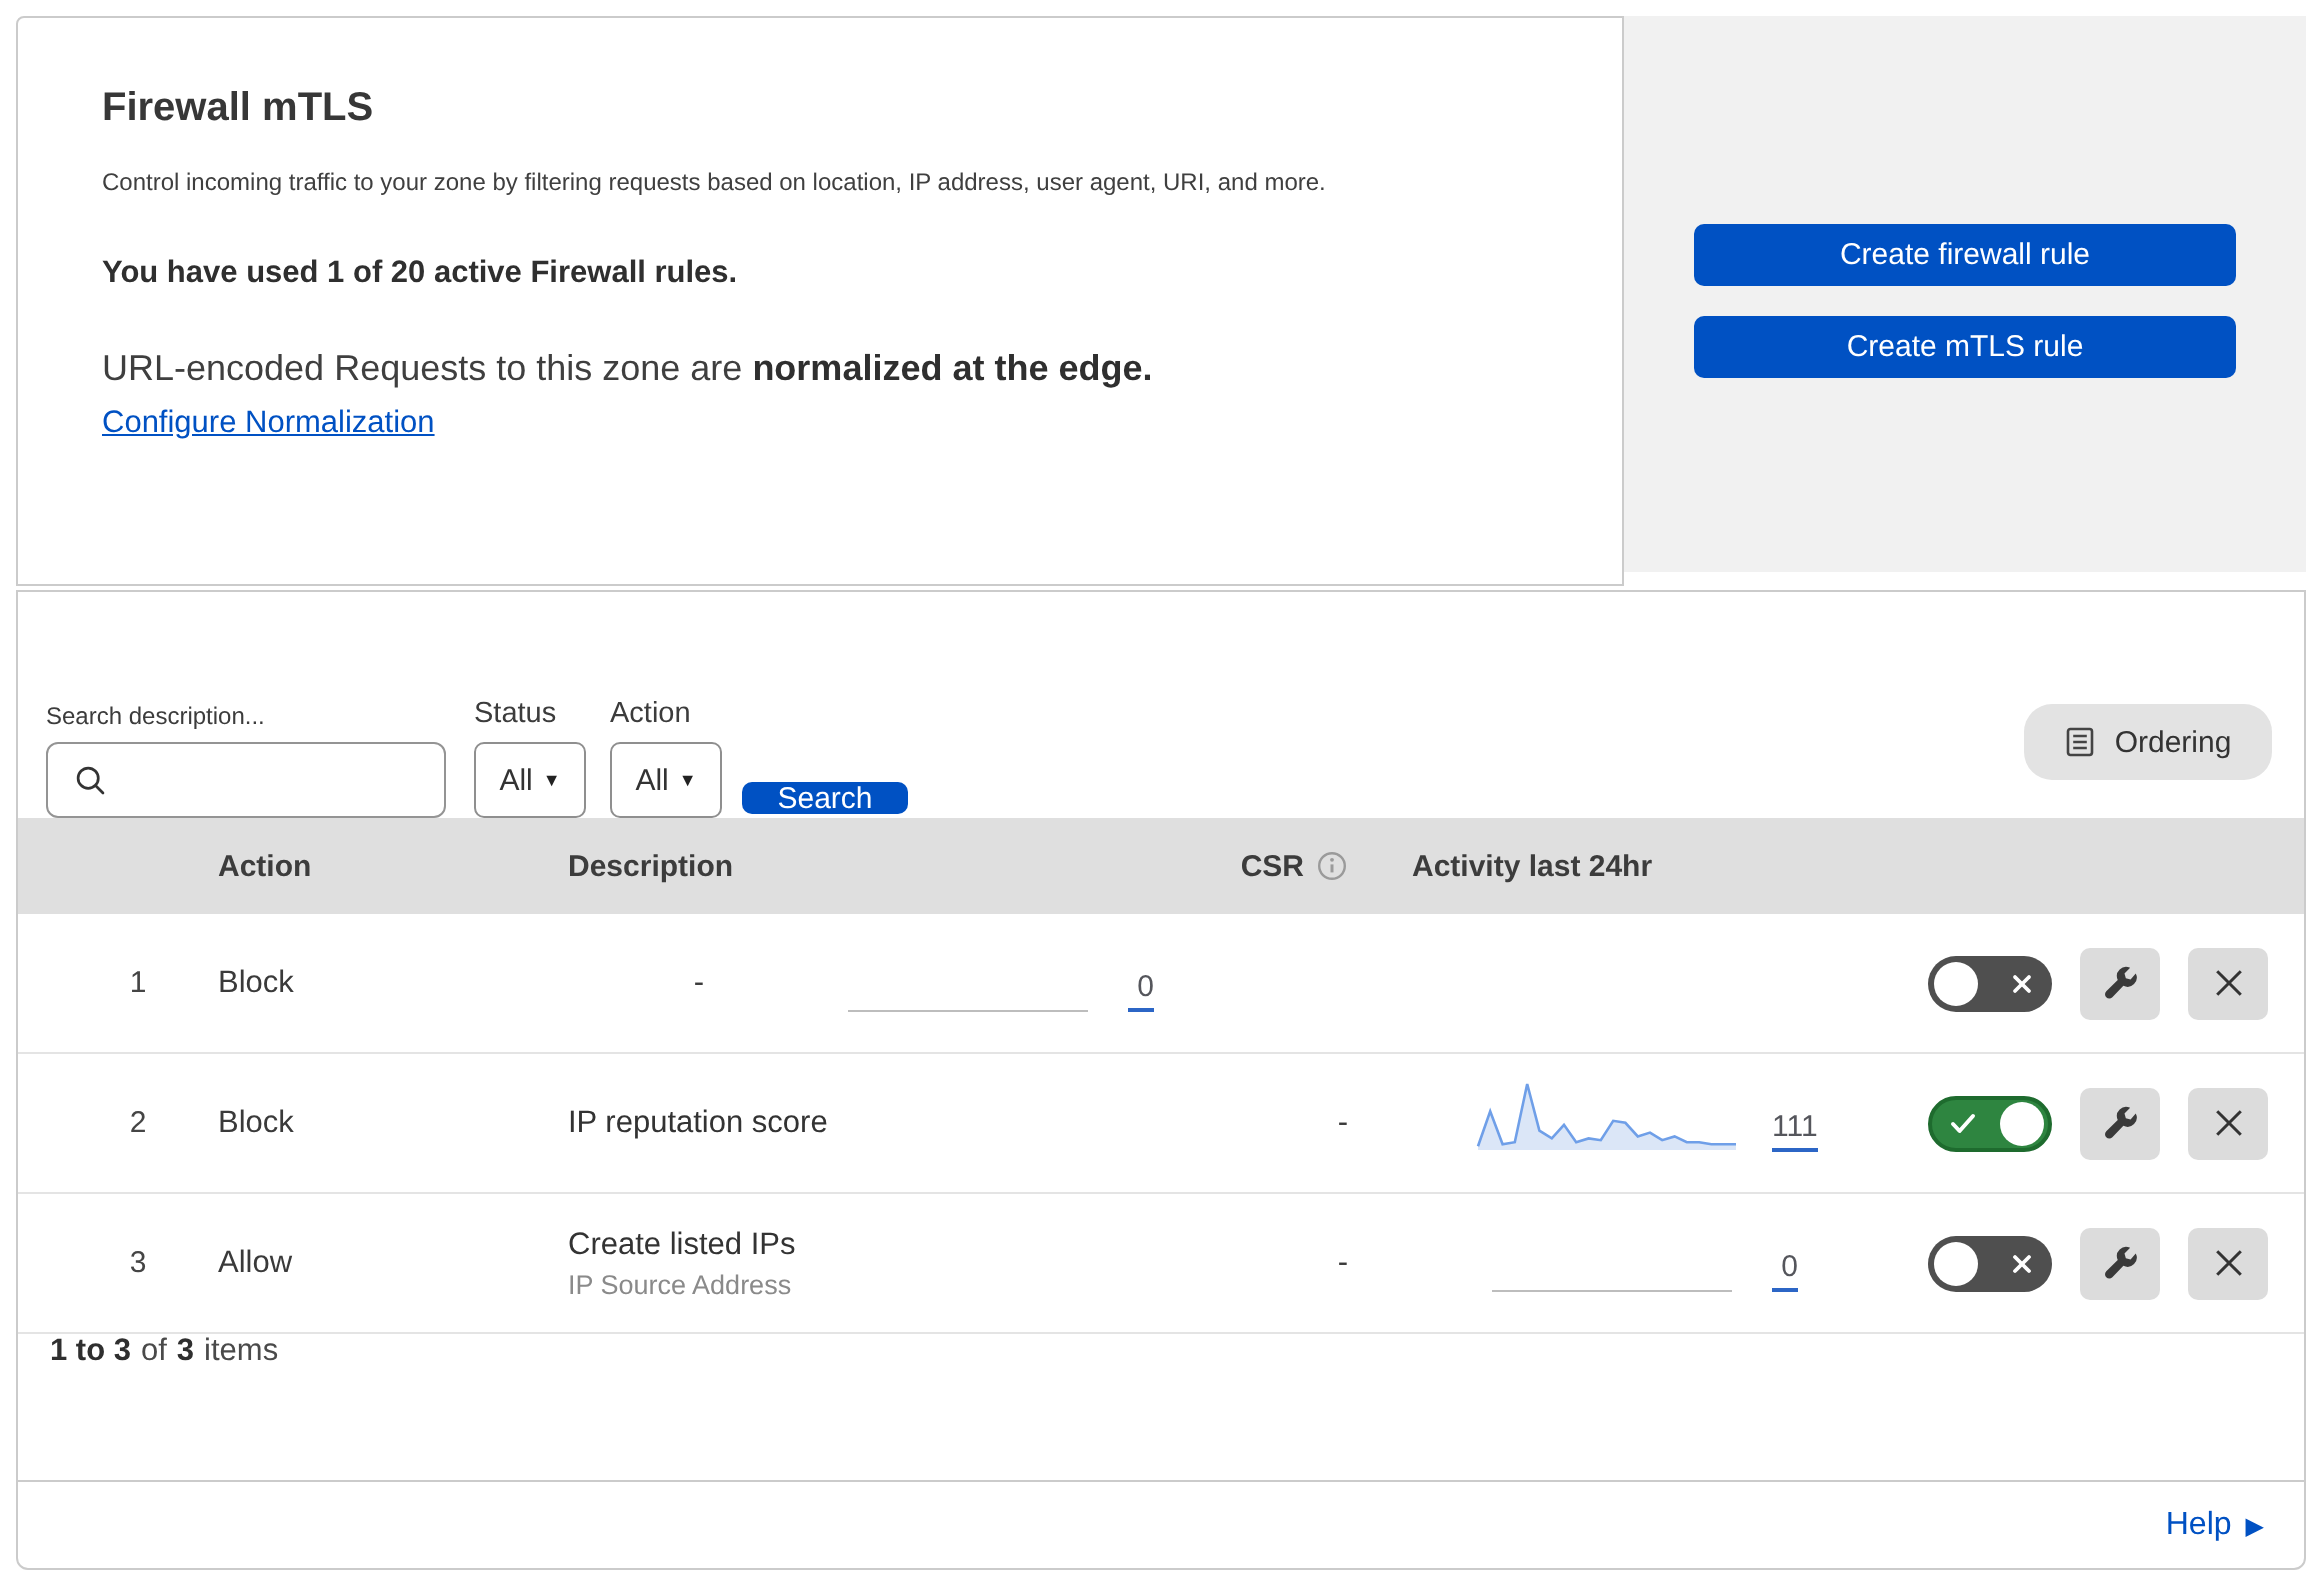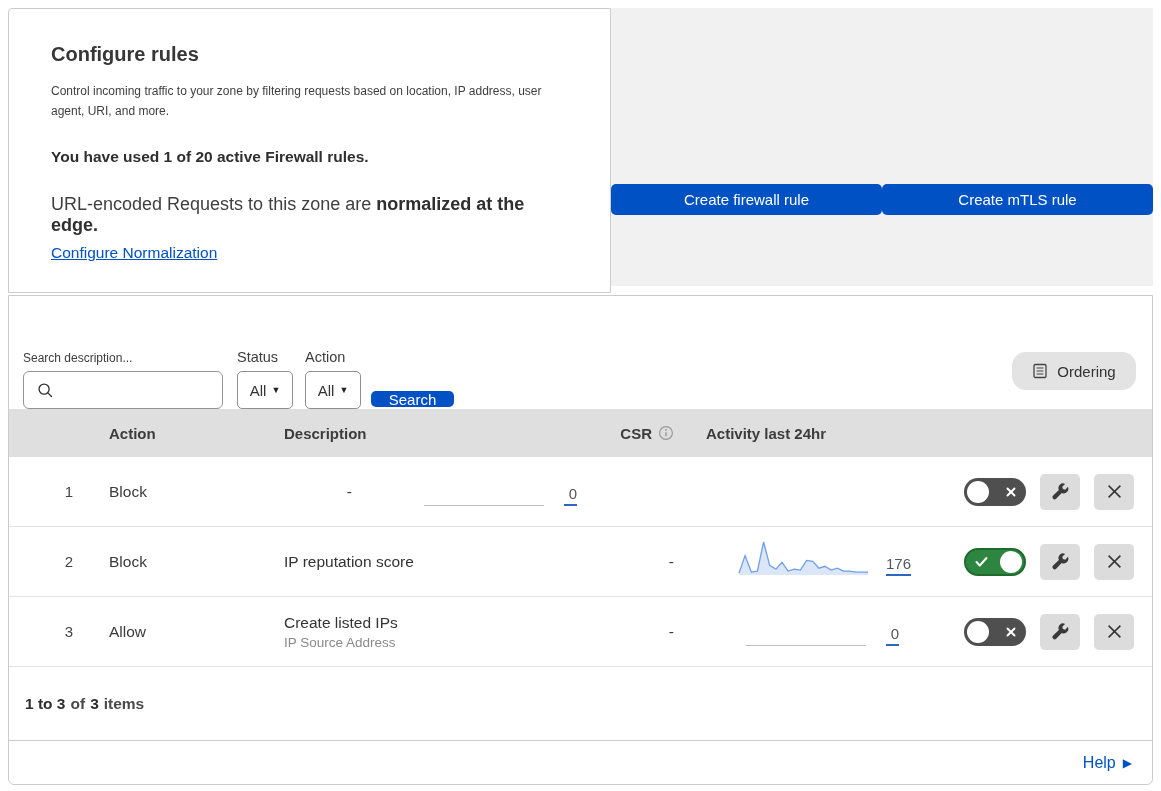--- a/index.html
+++ b/index.html
@@ -12,21 +12,21 @@
   .intro-card { width:804px; height:285px; background:#fff; border:1px solid #cbcbcb;
     border-radius:4px 0 0 0; padding:34px 42px; }
   .intro-title { font-size:20px; font-weight:600; color:#373737; margin-bottom:16px; }
   .intro-desc { font-size:12px; color:#3f3f3f; line-height:1.65; max-width:700px; }
   .intro-usage { font-size:15.5px; font-weight:bold; color:#2f2f2f; margin-top:26px; }
   .intro-norm { font-size:18px; color:#3f3f3f; margin-top:28px; }
   .intro-norm b { color:#2f2f2f; }
   .intro-link { display:inline-block; margin-top:8px; font-size:15.5px; color:#0051c3;
     text-decoration:underline; cursor:pointer; }
   .actions-panel { flex:1; height:278px; background:#f1f1f1;
-    display:flex; flex-direction:row; align-items:center; padding-top:104px; }
+    display:flex; flex-direction:column; align-items:center; padding-top:104px; gap:15px; }
   .btn-primary { width:271px; height:31px; background:#0051c3; color:#fff; border:none;
     border-radius:5px; font-size:15px; font-family:inherit; cursor:pointer; }
 
   
   .main-card { margin-top:2px; width:1145px; border:1px solid #cbcbcb;
     border-radius:0 0 6px 6px; background:#fff; overflow:hidden; }
 
   
   .filter-bar { position:relative; height:113px; padding:26px 16px 0 14px;
     display:flex; align-items:flex-end; }
@@ -79,38 +79,38 @@
   .toggle .knob { position:absolute; top:3px; width:22px; height:22px; border-radius:50%; background:#fff; }
   .toggle.off .knob { left:3px; }
   .toggle.on .knob { top:1px; right:2px; }
   .toggle .glyph { position:absolute; top:50%; transform:translateY(-50%); color:#fff; }
   .toggle.off .glyph { right:10px; }
   .toggle.on .glyph { left:9px; }
   .icon-btn { width:40px; height:36px; background:#dcdcdc; border:none; border-radius:5px;
     display:flex; align-items:center; justify-content:center; cursor:pointer; }
 
   
-  .footer-info { height:73px; display:flex; align-items:center; padding-left:16px;
-    font-size:15.5px; color:#4a4a4a;font-weight:bold; }
+  .footer-info { height:73px; display:flex; align-items:flex-start; padding-left:16px;
+    font-size:15.5px; color:#4a4a4a; }
   .footer-info b { color:#2f2f2f; }
   .footer-info span { margin-right:5px; }
   .help-bar { height:44px; border-top:1px solid #cbcbcb; display:flex; align-items:center;
     justify-content:flex-end; padding-right:20px; }
   .help-link { color:#0051c3; font-size:16px; display:flex; align-items:center; gap:7px;
     cursor:pointer; }
   .help-link .arrow { font-size:12px; }
 </style>
 </head>
 <body>
 
 <div class="page">
 
   <div class="top-section">
     <div class="intro-card">
-      <div class="intro-title">Configure rules</div>
+      <div class="intro-title">Firewall mTLS</div>
       <div class="intro-desc">Control incoming traffic to your zone by filtering requests based on location, IP address, user agent, URI, and more.</div>
       <div class="intro-usage">You have used 1 of 20 active Firewall rules.</div>
       <div class="intro-norm"><span>URL-encoded Requests to this zone are </span><b>normalized at the edge.</b></div>
       <a class="intro-link">Configure Normalization</a>
     </div>
     <div class="actions-panel">
       <button class="btn-primary">Create firewall rule</button>
       <button class="btn-primary">Create mTLS rule</button>
     </div>
   </div>
@@ -220,21 +220,21 @@
     <div class="col-action">Block</div>
     <div class="col-desc">
       <div class="desc-title">IP reputation score</div>
     </div>
     <div class="col-csr">-</div>
     <div class="col-activity-cell">
       <div class="spark-box"><svg width="131" height="36" viewBox="0 0 131 36">
                 <polygon points="1.0,33.1 7.1,15.6 13.3,32.1 19.4,31.1 25.6,2.0 31.7,25.3 37.9,29.2 44.0,22.4 50.1,31.1 56.3,29.2 62.4,30.1 68.6,20.4 74.7,21.4 80.9,28.2 87.0,26.3 93.1,30.1 99.3,28.2 105.4,31.1 111.6,31.1 117.7,32.1 123.9,32.1 130.0,32.1 130,35 1,35" fill="#dbe6f7"></polygon>
                 <polyline points="1.0,33.1 7.1,15.6 13.3,32.1 19.4,31.1 25.6,2.0 31.7,25.3 37.9,29.2 44.0,22.4 50.1,31.1 56.3,29.2 62.4,30.1 68.6,20.4 74.7,21.4 80.9,28.2 87.0,26.3 93.1,30.1 99.3,28.2 105.4,31.1 111.6,31.1 117.7,32.1 123.9,32.1 130.0,32.1" fill="none" stroke="#6f9fe8" stroke-width="1.3"></polyline>
               </svg></div>
-      <a class="count-link">176</a>
+      <a class="count-link">111</a>
     </div>
     <div class="col-controls">
       <div class="toggle on">
         <span class="glyph" style="display: flex;">
                 <svg width="13" height="11" viewBox="0 0 13 11">
                   <polyline points="1.5,5.5 4.8,9 11.5,1.5" fill="none" stroke="#fff" stroke-width="2" stroke-linecap="round" stroke-linejoin="round"></polyline>
                 </svg>
               </span>
         <span class="knob"></span>
       </div>

